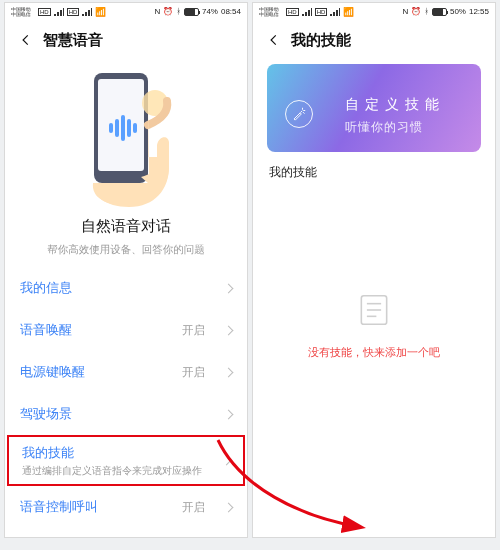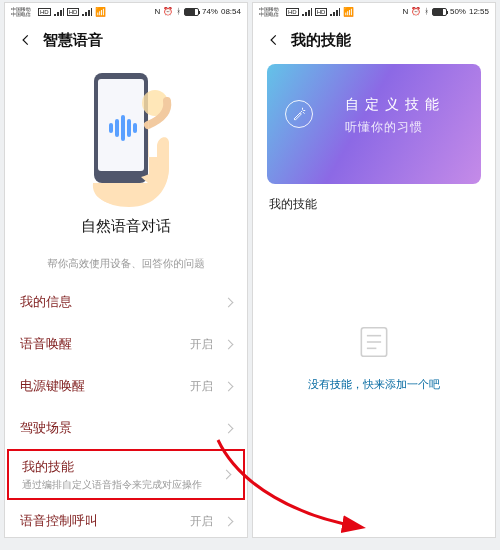--- a/index.html
+++ b/index.html
@@ -28,42 +28,42 @@
   .titlerow { height:40px; display:flex; align-items:center; padding:0 10px; }
   .back-arrow { width:22px; height:22px; display:flex; align-items:center; justify-content:center; }
   .back-arrow svg{ width:14px; height:14px; stroke:#111; stroke-width:2; fill:none; }
   .page-title { font-size:15px; color:#111; margin-left:6px; font-weight:700; }
 
   
   .illus { height:155px; display:flex; align-items:center; justify-content:center; position:relative; }
   .illus svg { width:150px; height:145px; }
 
   .headline { text-align:center; font-size:15px; color:#111; font-weight:500; margin-top:2px; }
-  .subline  { text-align:center; font-size:10.5px; color:#9a9a9a; margin-top:21px; padding:0 10px; margin-bottom:10px;}
+  .subline  { text-align:center; font-size:10.5px; color:#9a9a9a; margin-top:7px; padding:0 10px; margin-bottom:10px;}
 
   
   .list { }
   .row { padding:12px 15px; display:flex; align-items:center; justify-content:space-between; min-height:44px; }
   .row.small{ min-height:40px; }
-  .row .label { font-size:13px; color:#7f1d1d; }
+  .row .label { font-size:13px; color:#3b82f6; }
   .row .sub   { font-size:10px; color:#9a9a9a; margin-top:3px; line-height:12px; }
   .row .left  { display:flex; flex-direction:column; }
-  .row .right { display:flex; align-items:center; gap:12px; color:#9a9a9a; font-size:11.5px; }
+  .row .right { display:flex; align-items:center; gap:20px; color:#9a9a9a; font-size:11.5px; }
   .chev { width:7px; height:7px; border-right:1.5px solid #bdbdbd; border-bottom:1.5px solid #bdbdbd; transform:rotate(-45deg); }
   .row.highlight { border:2px solid #e30613; margin:0 2px; padding:7px 13px; }
 
   
-  .banner { margin:4px 14px 12px; height:120px; border-radius:8px; background:linear-gradient(120deg,#63c3e8 0%, #8c69e5 45%, #c58be8 100%); position:relative; color:#fff; padding:28px 16px; overflow:hidden;}
+  .banner { margin:4px 14px 12px; height:88px; border-radius:8px; background:linear-gradient(120deg,#63c3e8 0%, #8c69e5 45%, #c58be8 100%); position:relative; color:#fff; padding:28px 16px; overflow:hidden;}
   .banner-icon { position:absolute; left:18px; top:36px; width:28px; height:28px; border:1.5px solid rgba(255,255,255,.9); border-radius:50%; display:flex; align-items:center; justify-content:center;}
   .banner-icon svg{ width:14px; height:14px; fill:#fff;}
   .banner-title { position:absolute; left:78px; top:32px; font-size:14px; letter-spacing:6px; font-weight:400;}
   .banner-sub   { position:absolute; left:78px; top:55px; font-size:12px; opacity:.85; letter-spacing:1px;}
   .section-label { font-size:12px; color:#222; margin:0 16px; }
 
-  .empty-area { margin-top:110px; text-align:center; color:#0369a1; }
+  .empty-area { margin-top:110px; text-align:center; color:#ef4444; }
   .empty-icon svg{ width:38px; height:38px; stroke:#cfcfcf; fill:none; stroke-width:2;}
   .empty-text { font-size:11px; margin-top:12px; }
 
   
   .red-arrow { position:absolute; left:210px; top:432px; width:170px; height:110px; pointer-events:none; }
 
   
   .wm { position:absolute; right:6px; bottom:3px; font-size:12px; color:#dadce0; letter-spacing:1px; font-weight:500;}
   .wm .logo{ color:#3f8ef0; margin-right:4px;}
 </style>

